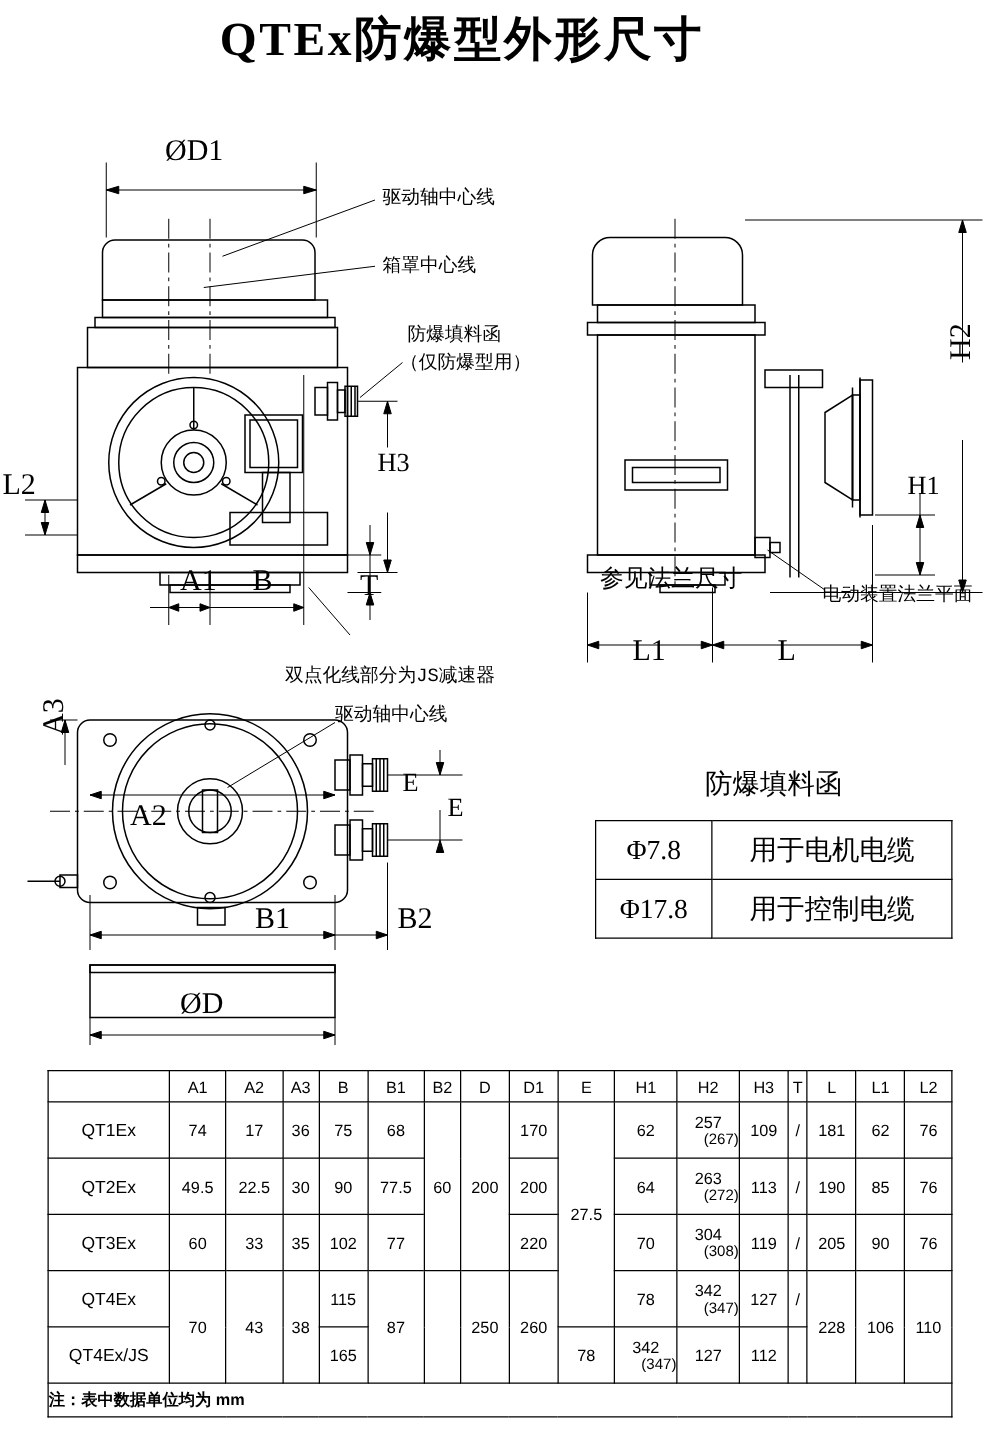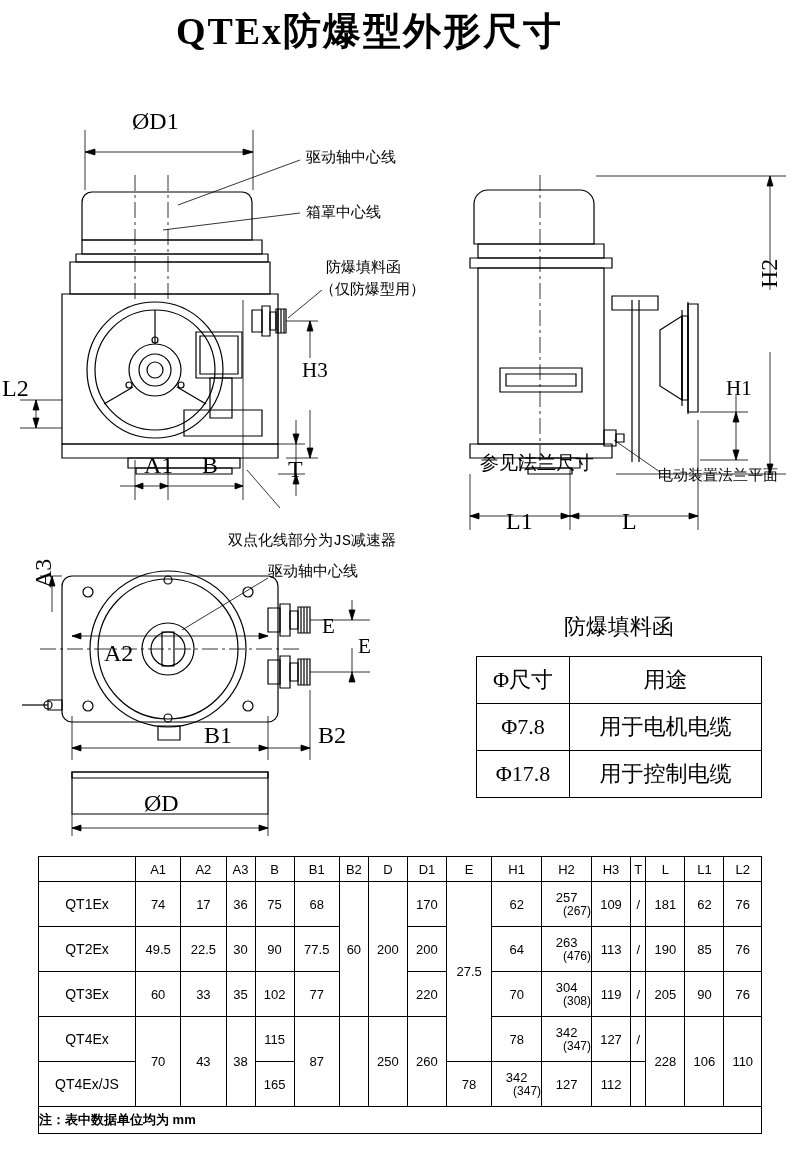--- a/index.html
+++ b/index.html
@@ -330,24 +330,20 @@
 <div class="t dim" style="left:104px;top:640px;">A2</div>
 <div class="t dim" style="left:204px;top:722px;">B1</div>
 <div class="t dim" style="left:318px;top:722px;">B2</div>
 <div class="t dim-sm" style="left:322px;top:614px;">E</div>
 <div class="t dim-sm" style="left:358px;top:634px;">E</div>
 <div class="t dim" style="left:144px;top:790px;">ØD</div>
 
 <div class="t" id="gland-caption">防爆填料函</div>
 <table id="gland-table">
   <tbody>
-    <tr>
-      <td class="c1">Φ尺寸</td>
-      <td>用途</td>
-    </tr>
     <tr>
       <td class="c1">Φ7.8</td>
       <td>用于电机电缆</td>
     </tr>
     <tr>
       <td class="c1">Φ17.8</td>
       <td>用于控制电缆</td>
     </tr>
   </tbody>
 </table>
@@ -403,21 +399,21 @@
       <td class="rowhdr">QT2Ex</td>
       <td>49.5</td>
       <td>22.5</td>
       <td>30</td>
       <td>90</td>
       <td>77.5</td>
       <td>200</td>
       <td>64</td>
       <td>
         <span>263</span>
-        <span class="sub">(476)</span>
+        <span class="sub">(272)</span>
       </td>
       <td>113</td>
       <td>/</td>
       <td>190</td>
       <td>85</td>
       <td>76</td>
     </tr>
 
     <tr>
       <td class="rowhdr">QT3Ex</td>

